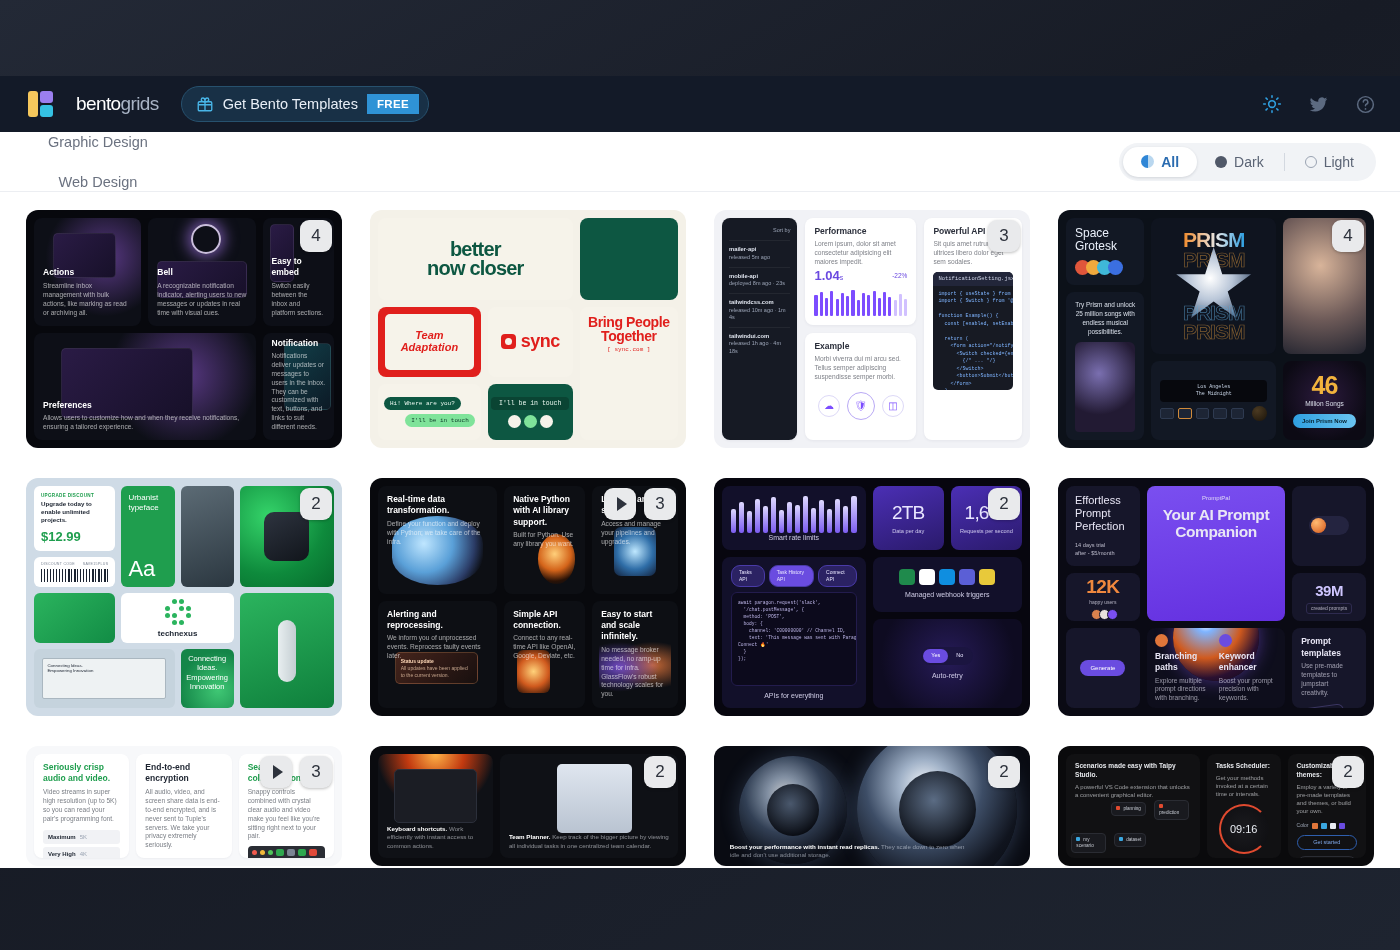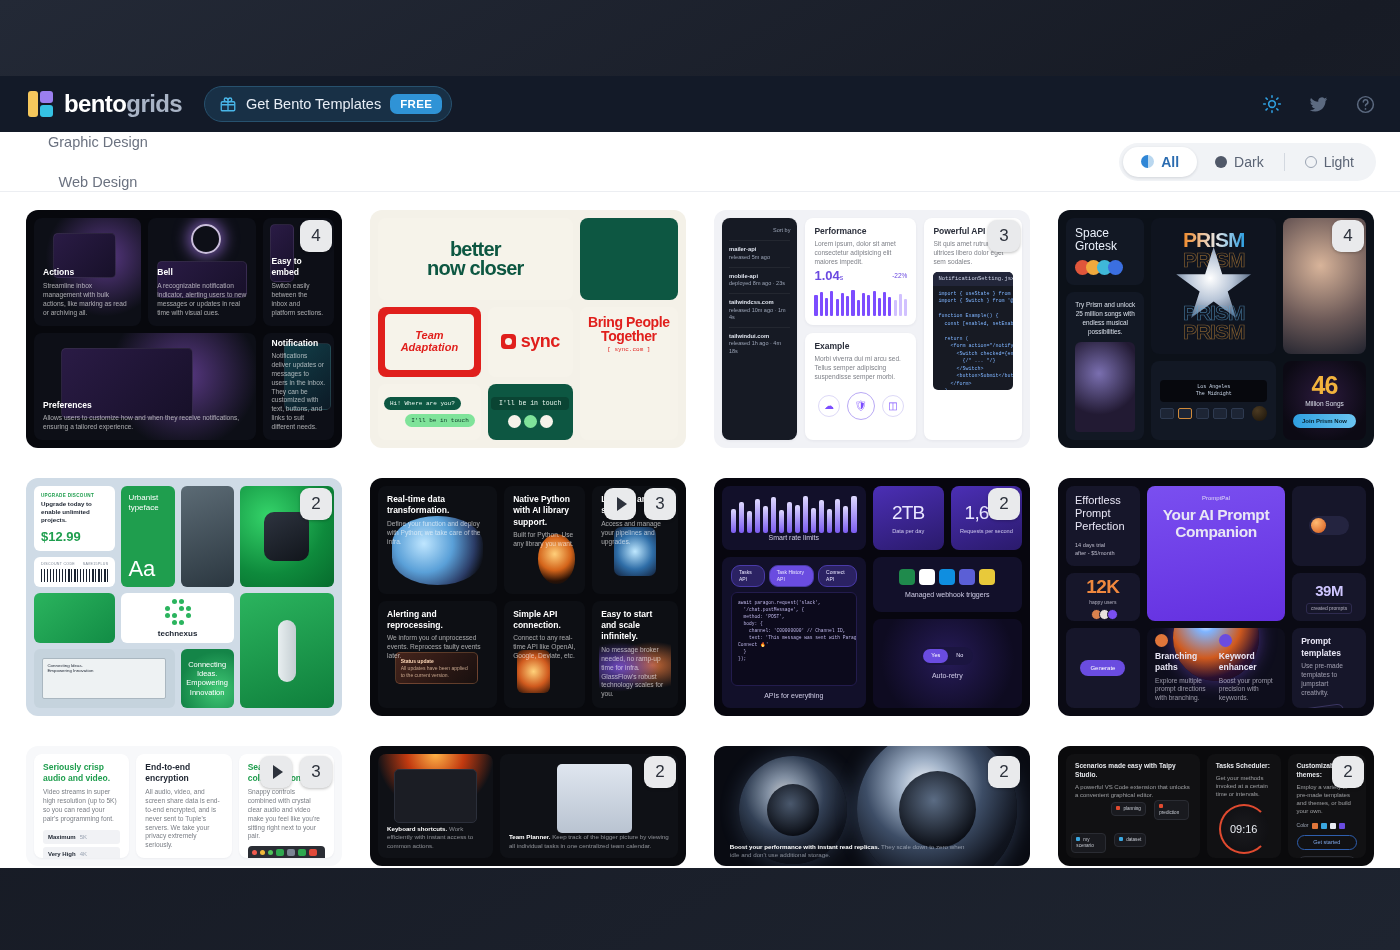--- a/index.html
+++ b/index.html
@@ -40,21 +40,21 @@
   .logo-mark {
     width: 26px; height: 26px;
     display: grid;
     grid-template-columns: 10px 13px;
     grid-template-rows: 12px 12px;
     gap: 2px;
   }
   .logo-bar { grid-row: 1 / span 2; background: #f5c75c; border-radius: 3px; }
   .logo-sq1 { background: #9b7ff0; border-radius: 3px; }
   .logo-sq2 { background: #35c2e3; border-radius: 3px; }
-  .brand-name { font-size: 24px; font-weight: bold; letter-spacing: -0.6px; }
+  .brand-name { font-size: 19px; font-weight: normal; letter-spacing: -0.6px; margin-left: 12px; }
   .brand-name .b1 { color: #ffffff; }
   .brand-name .b2 { color: #a9b4c6; }
 
   .templates-pill {
     margin-left: 22px;
     height: 36px;
     display: flex;
     align-items: center;
     gap: 9px;
     padding: 0 9px 0 14px;
@@ -65,21 +65,21 @@
     font-size: 14.5px;
   }
   .gift-ic { color: #49b6e8; display: flex; }
   .free-badge {
     background: #2f93d6;
     color: #fff;
     font-size: 11.5px;
     font-weight: bold;
     letter-spacing: 0.4px;
     padding: 4px 10px;
-    border-radius: 7px;
+    border-radius: 0;
   }
 
   .header-right {
     margin-left: auto;
     display: flex;
     align-items: center;
     gap: 26px;
   }
   .h-icon { color: #5c6a80; display: flex; align-items: center; }
   .h-icon.sun { color: #2f9fe0; }
@@ -315,21 +315,21 @@
   .dots { display:grid; grid-template-columns:repeat(4,5px); gap:2px;}
   .dots i { width:5px;height:5px;border-radius:50%;background:#2bb45e;display:block;}
   .dots i.off { background:transparent;}
   .tn-word { color:#1b2330; font-weight:bold; font-size:8px;}
   .c5 .bottleTile { grid-column:4; grid-row:3 / span 2; border-radius:6px;
     background: linear-gradient(160deg,#2bb45e,#0f7f3c); display:flex;align-items:center;justify-content:center;}
   .bottle { width:18px;height:62px;border-radius:9px;background:linear-gradient(90deg,#e8eef0,#c4ced2); }
   .c5 .signTile { grid-column:1 / span 2; grid-row:4; border-radius:6px; background:#c5d3dd; display:flex;align-items:center;justify-content:center;}
   .sign { width:88%;height:70%;background:#eef2f3;border:1px solid #aab7c0;border-radius:2px; padding:4px; color:#1b2330; font-size:4.4px;}
   .c5 .connTile { grid-column:3; grid-row:4; border-radius:6px;
-    background: radial-gradient(circle at 70% 70%, #3fc774, #148548 70%); color:#fff; display:flex;align-items:center;justify-content:center; padding:5px;}
+    background: radial-gradient(circle at 70% 70%, #3fc774, #148548 70%); color:#fff; display:flex;align-items:flex-start;justify-content:center; padding:5px;}
   .conn-txt { font-size:7.5px; line-height:1.25; text-align:center;}
 
   
   .c6 { background:#08090d; }
   .c6 .bento { grid-template-columns: 1.25fr .85fr .9fr; grid-template-rows: 1fr 1fr; }
   .c6 .tile { background:#0d0f14; color:#fff; }
   .cloud-art { position:absolute; inset:28% 12% 8% 12%; border-radius:50%/40%;
     background: radial-gradient(circle at 35% 40%, #bfe6ff, #5aa0d8 40%, #2b3c66 70%, rgba(10,12,20,0) 85%);
     filter: blur(.4px);}
   .orb-art { position:absolute; left:42%; top:45%; width:46%; height:46%; border-radius:50%;

